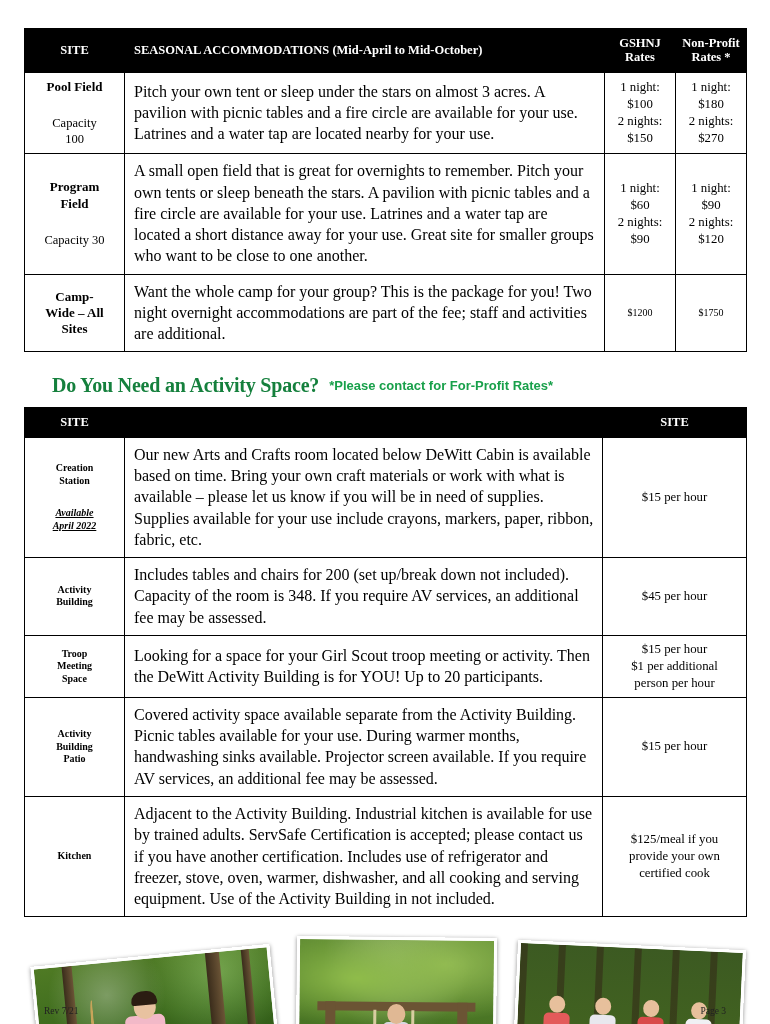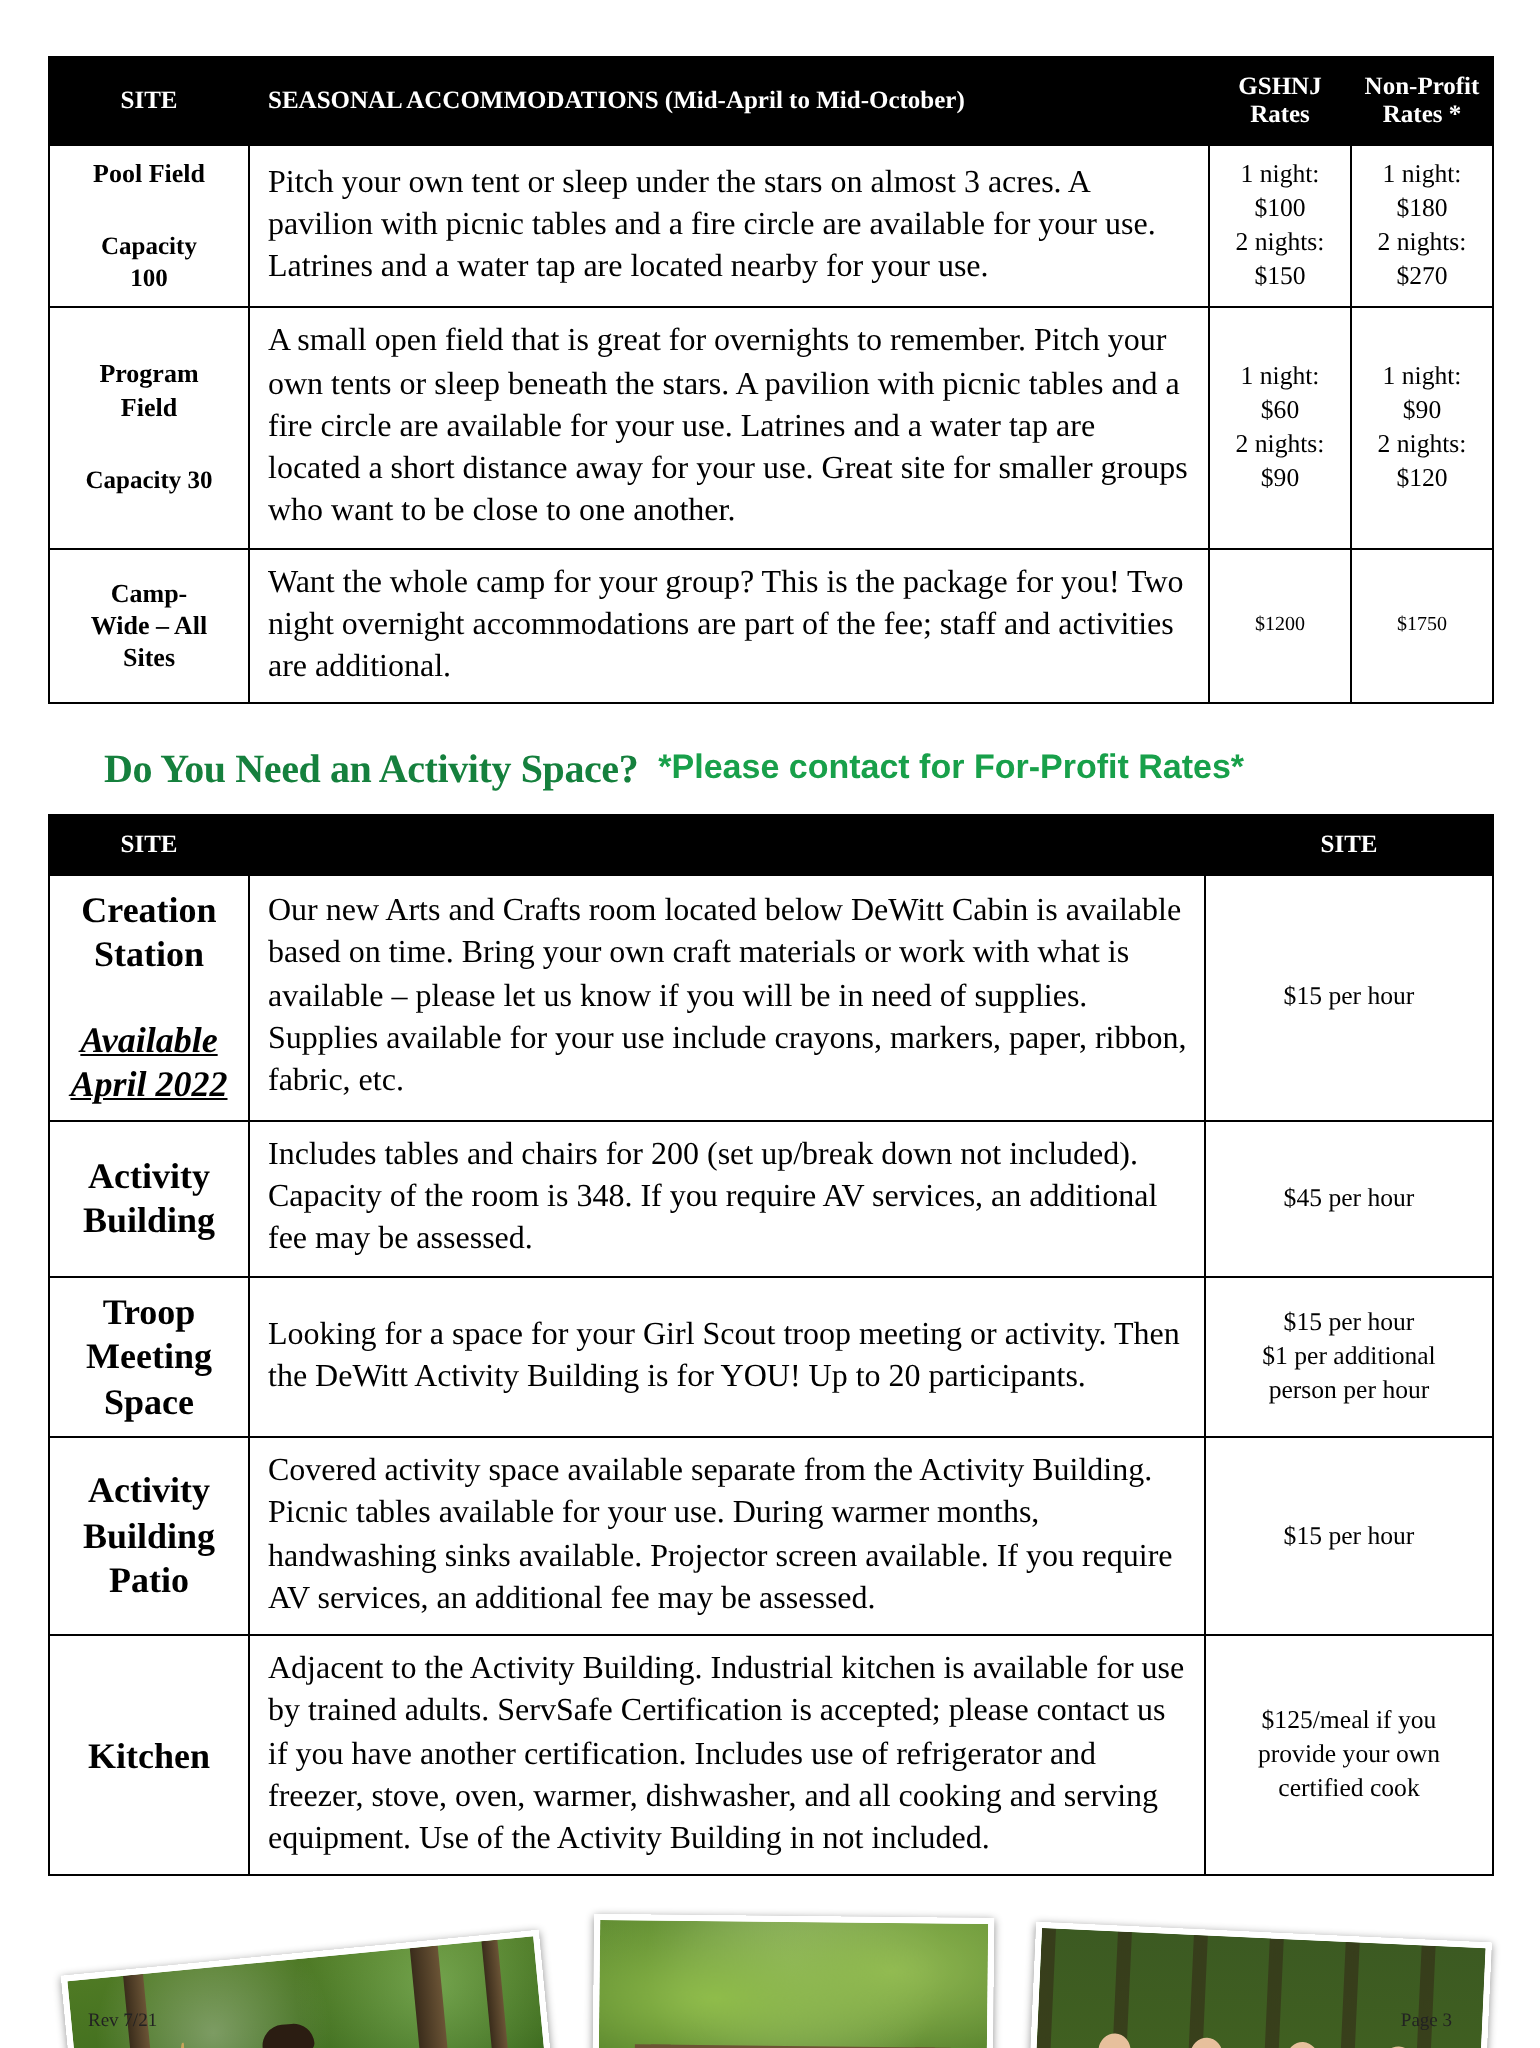--- a/index.html
+++ b/index.html
@@ -49,21 +49,21 @@
     padding-left: 9px;
   }
   td.site-cell {
     text-align: center;
     font-weight: bold;
     font-size: 13px;
     padding: 6px 4px;
     line-height: 1.25;
   }
   td.site-cell .cap {
-    font-weight: bold;
+    font-weight: normal;
     font-size: 12.5px;
     margin-top: 21px;
   }
   td.desc-cell {
     font-size: 16px;
     line-height: 1.33;
     padding: 6px 8px 7px 9px;
     text-align: left;
   }
   td.rate-cell {
@@ -87,29 +87,29 @@
     color: #15803d;
     font-family: "Liberation Serif", serif;
     font-weight: bold;
     font-size: 20px;
     letter-spacing: -0.2px;
   }
   .section-heading .note {
     color: #18a04a;
     font-family: "Liberation Sans", sans-serif;
     font-weight: bold;
-    font-size: 17px;
+    font-size: 13px;
     margin-left: 6px;
     vertical-align: 2px;
   }
 
   td.act-site {
     text-align: center;
     font-weight: bold;
-    font-size: 18px;
+    font-size: 10px;
     padding: 6px 3px;
     line-height: 1.25;
   }
   td.act-site .avail {
     display: block;
     margin-top: 20px;
     font-style: italic;
     font-weight: bold;
     text-decoration: underline;
   }

